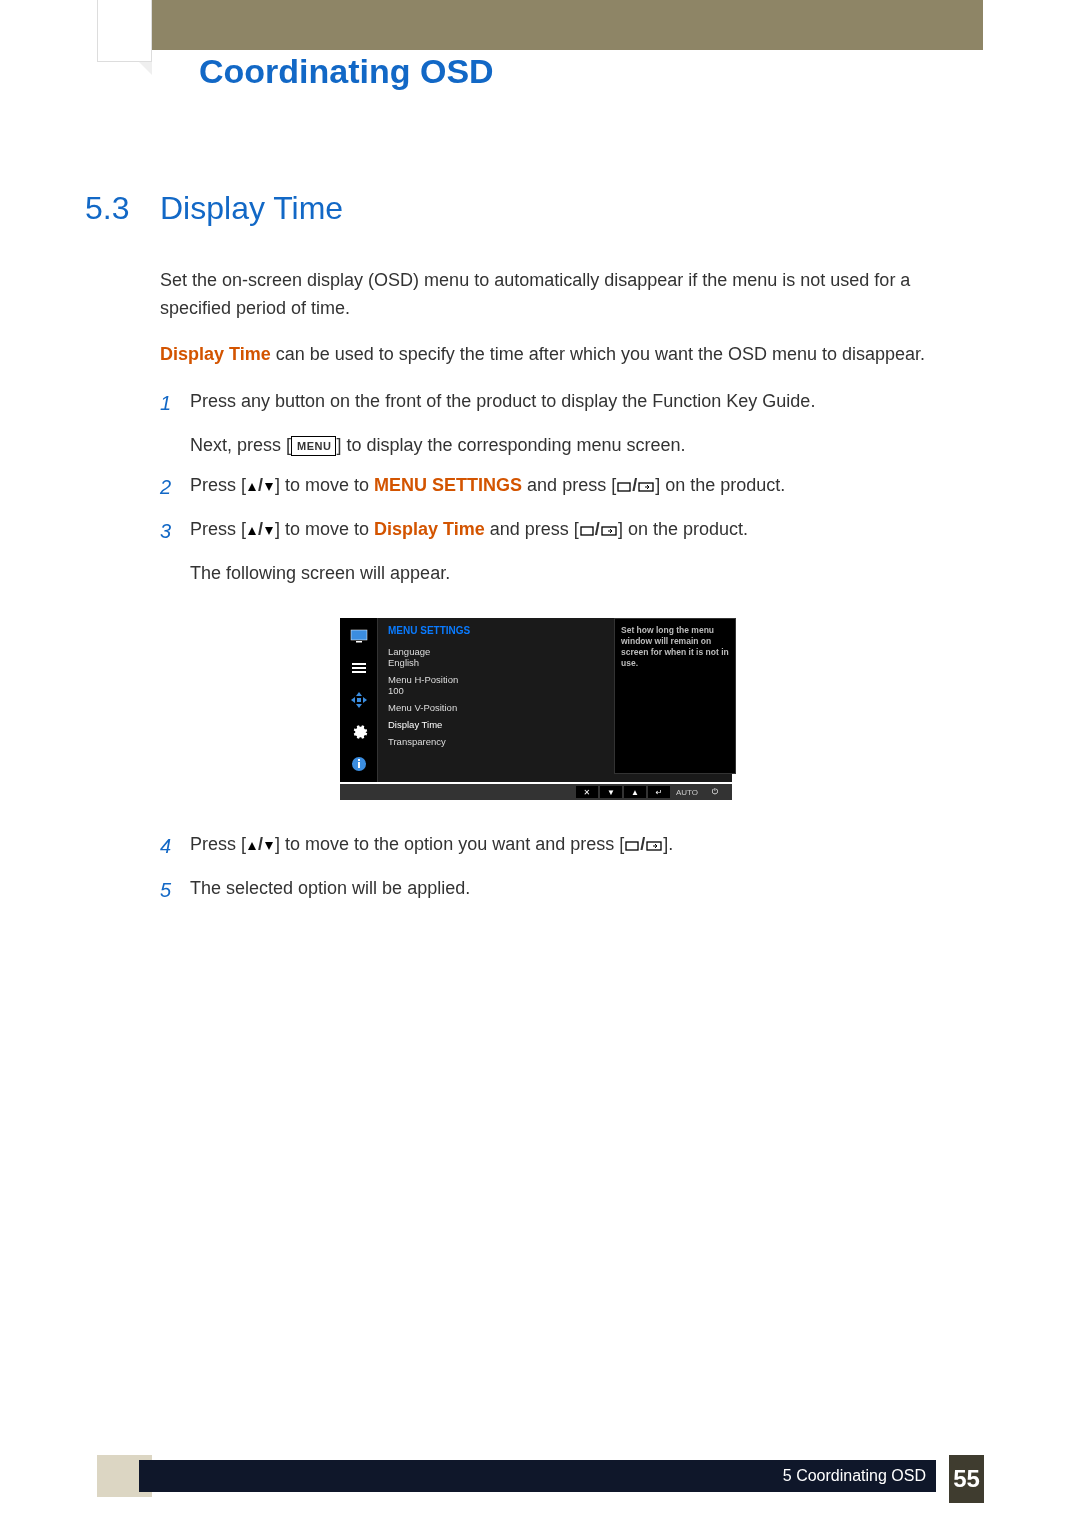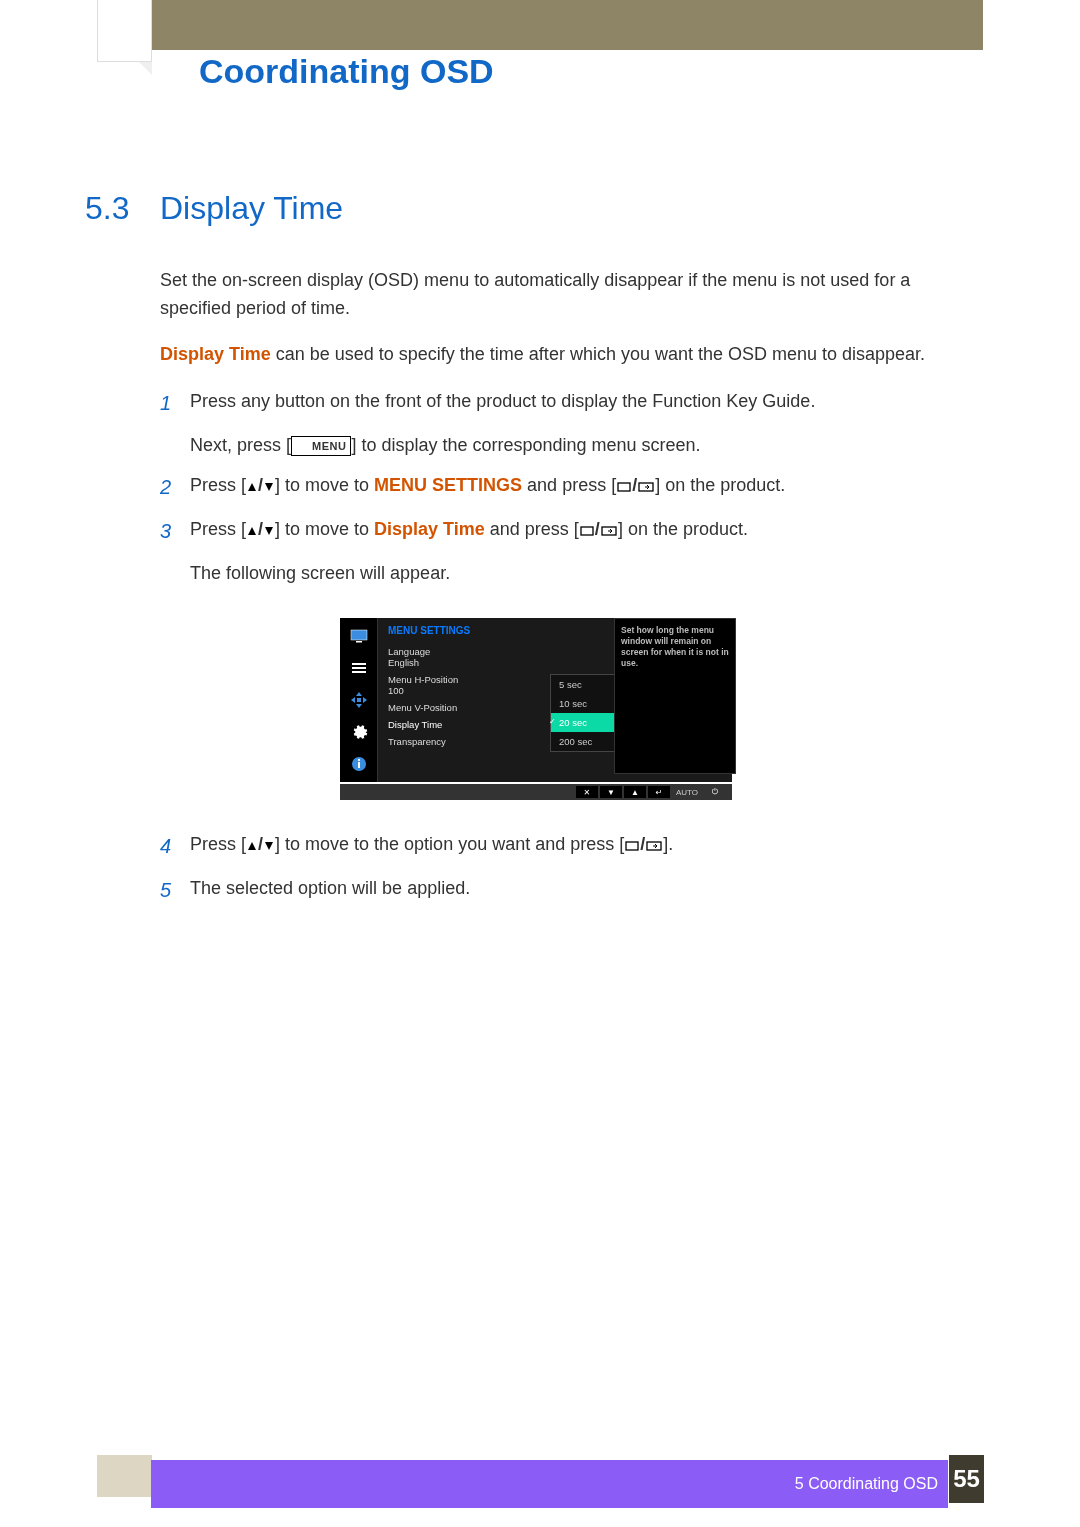--- a/index.html
+++ b/index.html
@@ -74,21 +74,21 @@
   .step { display: flex; margin-left: 75px; margin-bottom: 12px; font-size: 18px; line-height: 1.6; }
   .step-num { width: 30px; font-size: 20px; font-style: italic; color: #1268c6; font-weight: 400; flex-shrink:0; }
   .step-body { flex: 1; }
   .step-cont { margin-left: 105px; margin-bottom: 12px; font-size: 18px; line-height: 1.6; }
   .menu-label {
     display: inline-block;
     font-size: 11px;
     font-weight: bold;
     background: #fff;
     border: 1.5px solid #000;
-    padding: 1px 4px 0 20px;
+    padding: 1px 4px 0 5px;
     vertical-align: 1px;
     letter-spacing: 0.5px;
   }
   .ico-sm {
     display: inline-block;
     vertical-align: -1px;
     margin: 0 1px;
   }
   
   .osd-fig {
@@ -172,23 +172,23 @@
   .osd-bb-label { font-size: 8px; color: #ccc; padding: 0 4px; }
   
   .left-strip {
     position: absolute;
     left: 97px; top: 1455px;
     width: 55px; height: 42px;
     background: #dcd6c3;
   }
   .footer-bar {
     position: absolute;
-    left: 151px; top: 1460px;
-    width: 797px; height: 48px;
-    background: #8b5cf6;
+    left: 139px; top: 1460px;
+    width: 797px; height: 32px;
+    background: #0f172a;
     display: flex;
     justify-content: flex-end;
     align-items: center;
     padding-right: 0;
   }
   .footer-text { color: #fff; font-size: 16px; margin-right: 10px; }
   .footer-pageno {
     position: absolute;
     left: 949px; top: 1455px;
     width: 35px; height: 48px;
@@ -317,26 +317,20 @@
             </div>
           <div class="osd-row sel">
               <span>Display Time</span>
               <span></span>
             </div>
           <div class="osd-row">
               <span>Transparency</span>
               <span></span>
             </div>
 
-          <div class="osd-dropdown">
-            <div class="osd-dd-item">5 sec</div>
-            <div class="osd-dd-item">10 sec</div>
-            <div class="osd-dd-item active">20 sec</div>
-            <div class="osd-dd-item">200 sec</div>
-          </div>
         </div>
         <div class="osd-right-panel">Set how long the menu window will remain on screen for when it is not in use.</div>
       </div>
     </div>
     <div class="osd-bottombar">
       <div class="osd-bb-btn">✕</div>
       <div class="osd-bb-btn">▼</div>
       <div class="osd-bb-btn">▲</div>
       <div class="osd-bb-btn">↵</div>
       <div class="osd-bb-label">AUTO</div>

